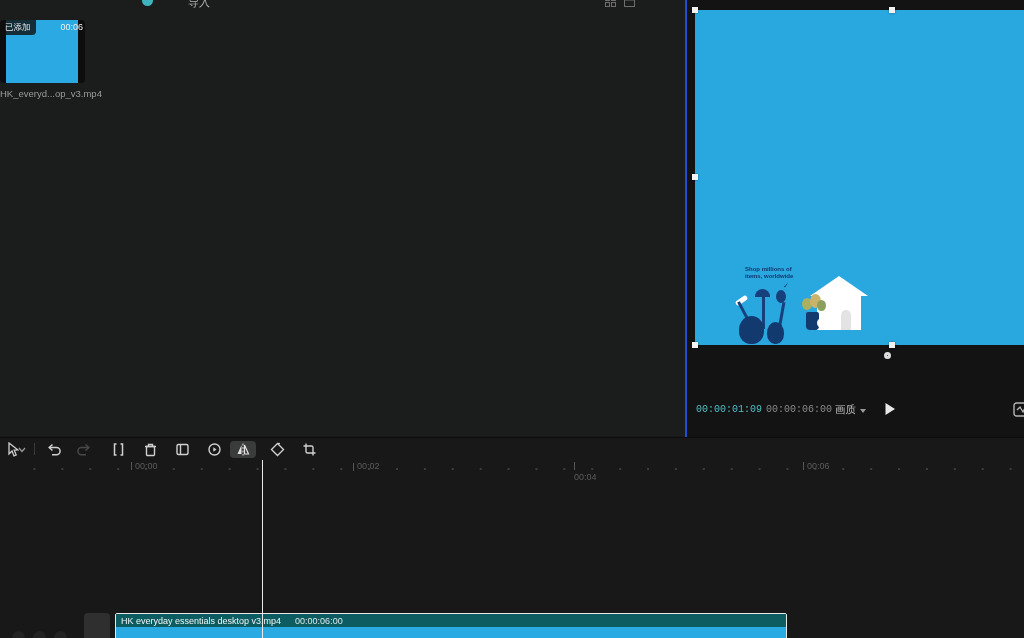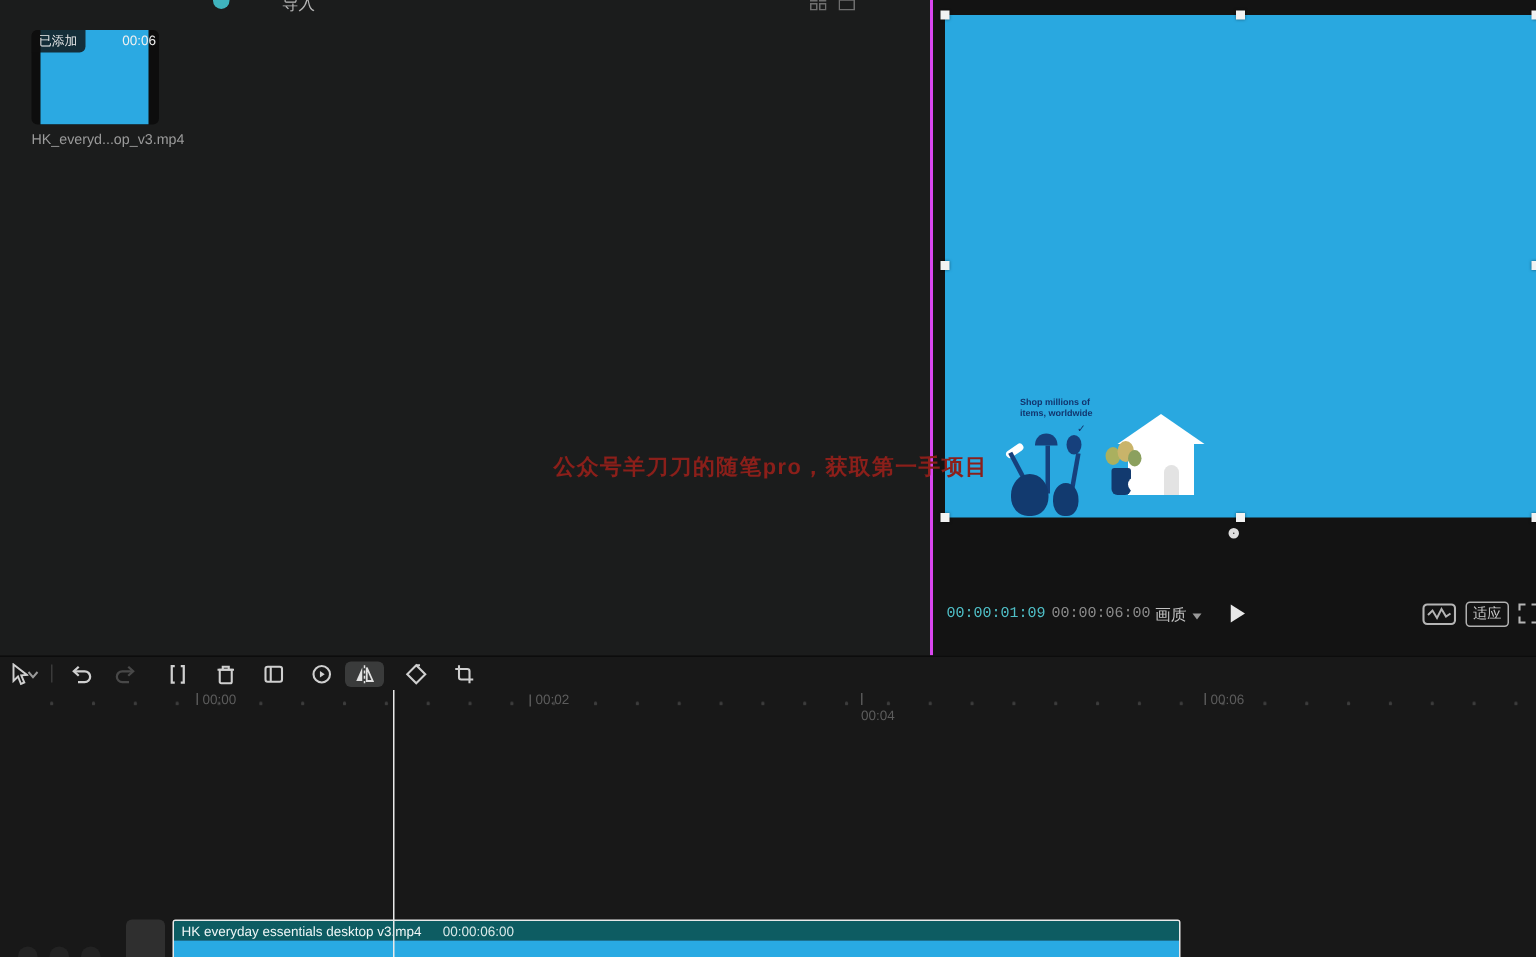--- a/index.html
+++ b/index.html
@@ -20,32 +20,32 @@
     border-bottom:3px solid transparent; margin-right:4px; }
   .side-btn.active { color:#4ec3c9; background:#2e3131; }
   .sb0 { top:-9px; } .sb1 { top:26px; } .sb2 { top:58px; }
 
   
   .media { flex:1; position:relative; background:#1b1c1c; overflow:hidden; }
   .import-dot { position:absolute; left:142px; top:-5px; width:11px; height:11px;
     border-radius:50%; background:#3fb3bd; }
   .import-label { position:absolute; left:188px; top:-5px; font-size:11px; color:#b5b5b5; }
   .view-icons { position:absolute; right:50px; top:-4px; display:flex; gap:8px; opacity:.75; }
-  .media-item { position:absolute; left:21px; top:20px; width:66px; }
+  .media-item { position:absolute; left:0; top:20px; width:66px; }
   .thumb { position:relative; width:85px; height:63px; background:#0d0d0d; border-radius:4px;
     overflow:hidden; }
   .thumb-video { position:absolute; left:6px; right:7px; top:0; bottom:0; background:#2ba9e2; }
   .badge { position:absolute; left:0; top:0; background:rgba(15,15,15,.8); color:#e8e8e8;
     font-size:8.5px; padding:1.5px 5px; border-radius:4px 0 4px 0; }
   .dur { position:absolute; right:2px; top:2px; color:#f0f0f0; font-size:9px; }
   .fname { margin-top:5px; font-size:9.5px; color:#9b9b9b; white-space:nowrap; }
 
   
-  .preview { width:404px; flex:none; position:relative; background:#131313;
-    border-left:2px solid #d946ef; }
+  .preview { width:339px; flex:none; position:relative; background:#131313;
+    border-left:2px solid #1d4ed8; }
   .canvas { position:absolute; left:8px; top:10px; width:394px; height:335px;
     background:#29a8e0; }
   .handle { position:absolute; width:6px; height:6px; background:#f2f2f2;
     box-shadow:0 0 2px rgba(0,0,0,.5); }
   .rotate-handle { position:absolute; left:197px; top:352px; width:7px; height:7px;
     border:3.5px solid #dedede; border-radius:50%; background:#2a2a2a; }
 
   
   .ill-text { position:absolute; left:50px; top:256px; font-size:6px; line-height:7px;
     font-weight:bold; color:#12356e; }
@@ -346,14 +346,13 @@
         <span class="clip-name">HK everyday essentials desktop v3.mp4</span>
         <span class="clip-dur">00:00:06:00</span>
       </div>
       <div class="clip-body"></div>
     </div>
 
     <div class="playhead"></div>
 
   </div>
 
-  <div class="watermark" style="color:#8b1f1a;">公众号羊刀刀的随笔pro，获取第一手项目</div>
 </div>
 
 </body></html>

